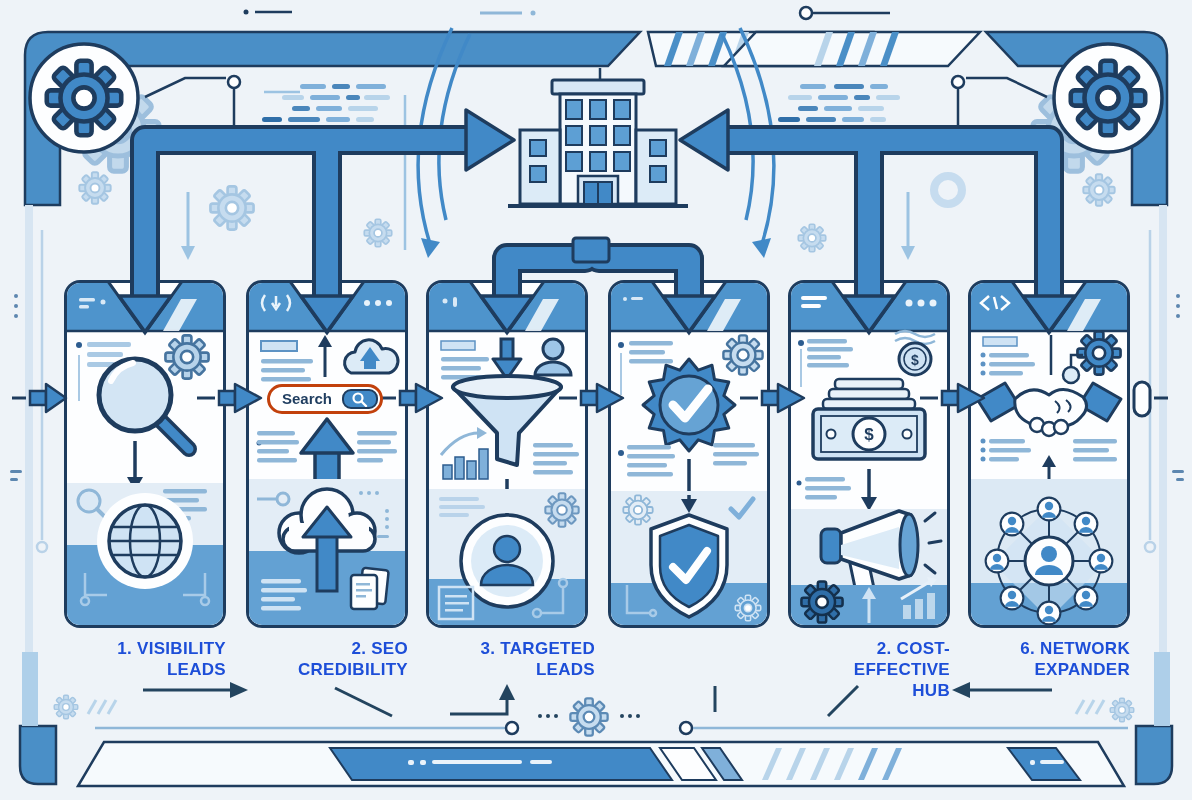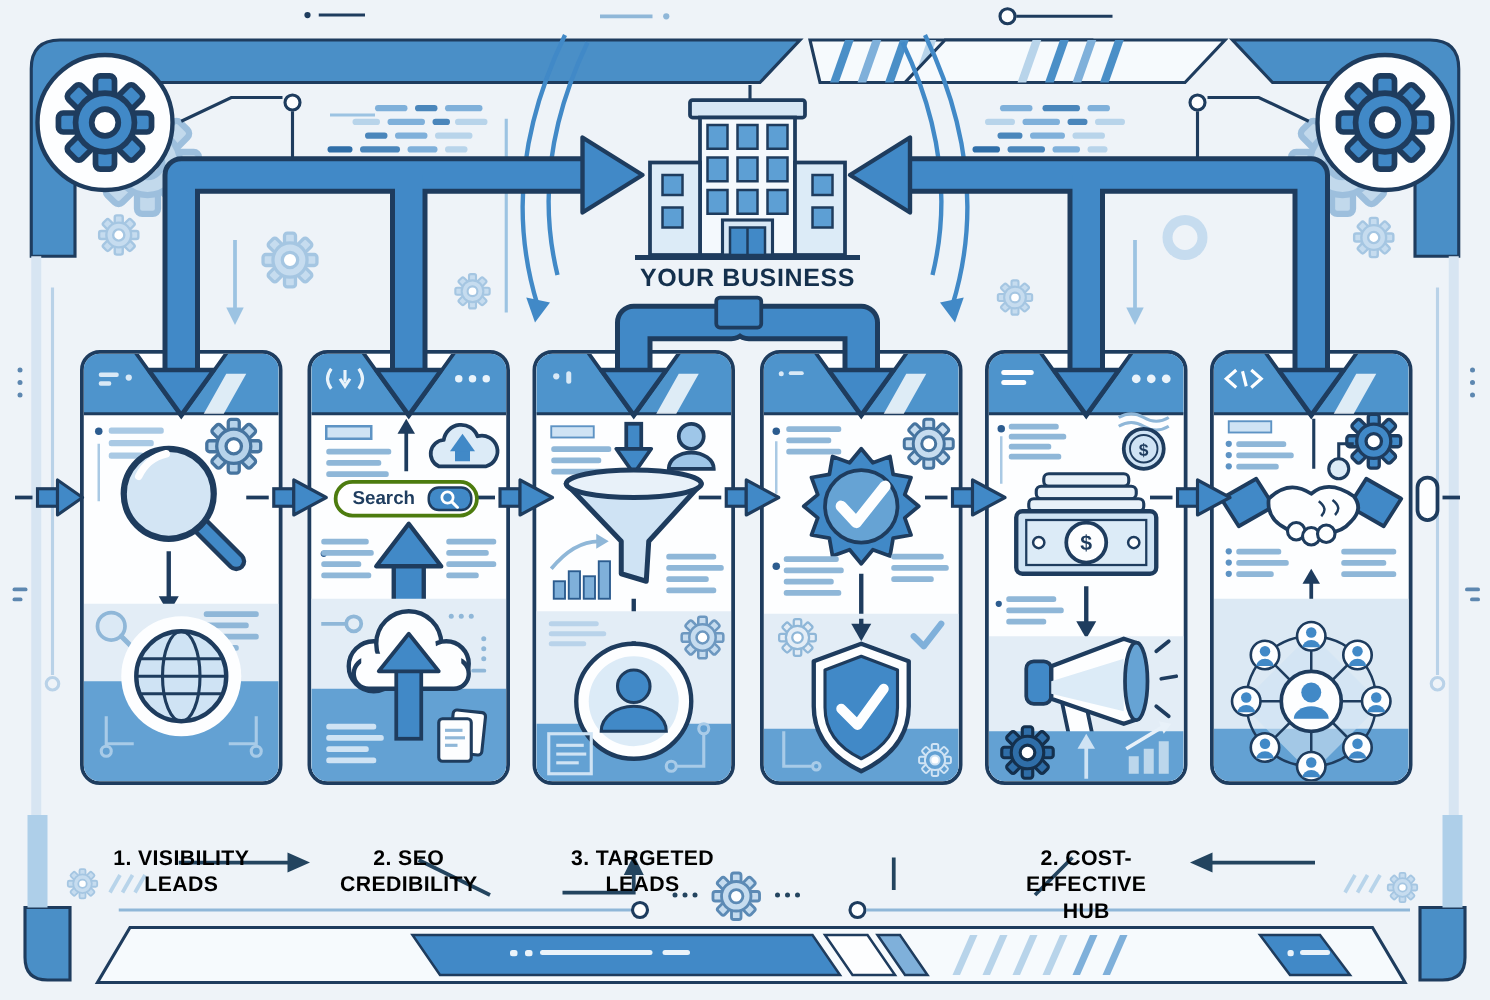--- a/index.html
+++ b/index.html
@@ -2,26 +2,26 @@
 <html><head>
 <meta charset="utf-8">
 <style>
   html,body{margin:0;padding:0;background:#eef3f8;}
   #stage{position:relative;width:1192px;height:800px;overflow:hidden;background:#eef3f8;
          font-family:"Liberation Sans",sans-serif;}
   svg{display:block;}
   .layer{position:absolute;left:0;top:0;}
   .panel{position:absolute;top:280px;width:162px;height:348px;box-sizing:border-box;
          border:3px solid #1e3c5e;border-radius:16px;background:#fdfeff;overflow:hidden;z-index:2;}
-  .panel-label{position:absolute;top:638px;width:162px;text-align:center;z-index:6;
-         font-weight:800;font-size:17px;line-height:21px;color:#000000;letter-spacing:.3px;margin-top:38px;}
+  .panel-label{position:absolute;top:638px;width:162px;text-align:right;z-index:6;
+         font-weight:800;font-size:17px;line-height:21px;color:#1d4ed8;letter-spacing:.3px;}
   #biz-label{position:absolute;left:478px;top:212px;width:240px;text-align:center;z-index:6;
          font-weight:800;font-size:20px;letter-spacing:.5px;color:#14304d;}
   #search-pill{position:absolute;left:267px;top:384px;width:116px;height:30px;z-index:7;
-         background:#ffffff;border:3px solid #4d7c0f;border-radius:16px;box-sizing:border-box;}
+         background:#ffffff;border:3px solid #c2410c;border-radius:16px;box-sizing:border-box;}
   #search-text{position:absolute;left:12px;top:3px;font-size:15px;font-weight:600;color:#1f3d5f;}
   #search-btn{position:absolute;right:2px;top:2px;width:36px;height:20px;background:#4189c7;
          border:2px solid #1f3d5f;border-radius:9px;box-sizing:border-box;}
   .z1{z-index:1}.z3{z-index:3}
 </style>
 </head>
 <body>
 
 <div id="stage">
 
@@ -724,21 +724,20 @@
     <rect x="762" y="391" width="16" height="14" fill="#4189c7" stroke="#1e3c5e" stroke-width="2.5"></rect>
     <polygon points="778,384 778,412 804,398" fill="#4189c7" stroke="#1e3c5e" stroke-width="2.5" stroke-linejoin="round"></polygon>
     <line x1="920" y1="398" x2="938" y2="398" stroke="#1e3c5e" stroke-width="3"></line>
     <rect x="942" y="391" width="16" height="14" fill="#4189c7" stroke="#1e3c5e" stroke-width="2.5"></rect>
     <polygon points="958,384 958,412 984,398" fill="#4189c7" stroke="#1e3c5e" stroke-width="2.5" stroke-linejoin="round"></polygon>
     <rect x="1134" y="382" width="16" height="34" rx="8" fill="#fdfeff" stroke="#1e3c5e" stroke-width="3"></rect>
     <line x1="1154" y1="398" x2="1168" y2="398" stroke="#1e3c5e" stroke-width="3"></line>
   </g>
 </svg>
 
-<div id="biz-label">YOUR BUSINESS</div>
 
 <div id="search-pill">
   <span id="search-text">Search</span>
   <span id="search-btn">
     <svg width="32" height="16" viewBox="0 0 32 16">
       <circle cx="14" cy="7" r="4.5" fill="none" stroke="#ffffff" stroke-width="2.2"></circle>
       <line x1="17.5" y1="10.5" x2="22" y2="15" stroke="#ffffff" stroke-width="2.4" stroke-linecap="round"></line>
     </svg>
   </span>
 </div>
@@ -752,14 +751,18 @@
   <div>CREDIBILITY</div>
 </div>
 <div class="panel-label" style="left:433px">
   <div>3. TARGETED</div>
   <div>LEADS</div>
 </div>
 <div class="panel-label" style="left:788px">
   <div>2. COST-EFFECTIVE</div>
   <div>HUB</div>
 </div>
+<div class="panel-label" style="left:968px">
+  <div>6. NETWORK</div>
+  <div>EXPANDER</div>
+</div>
 
 </div>
 
 </body></html>

